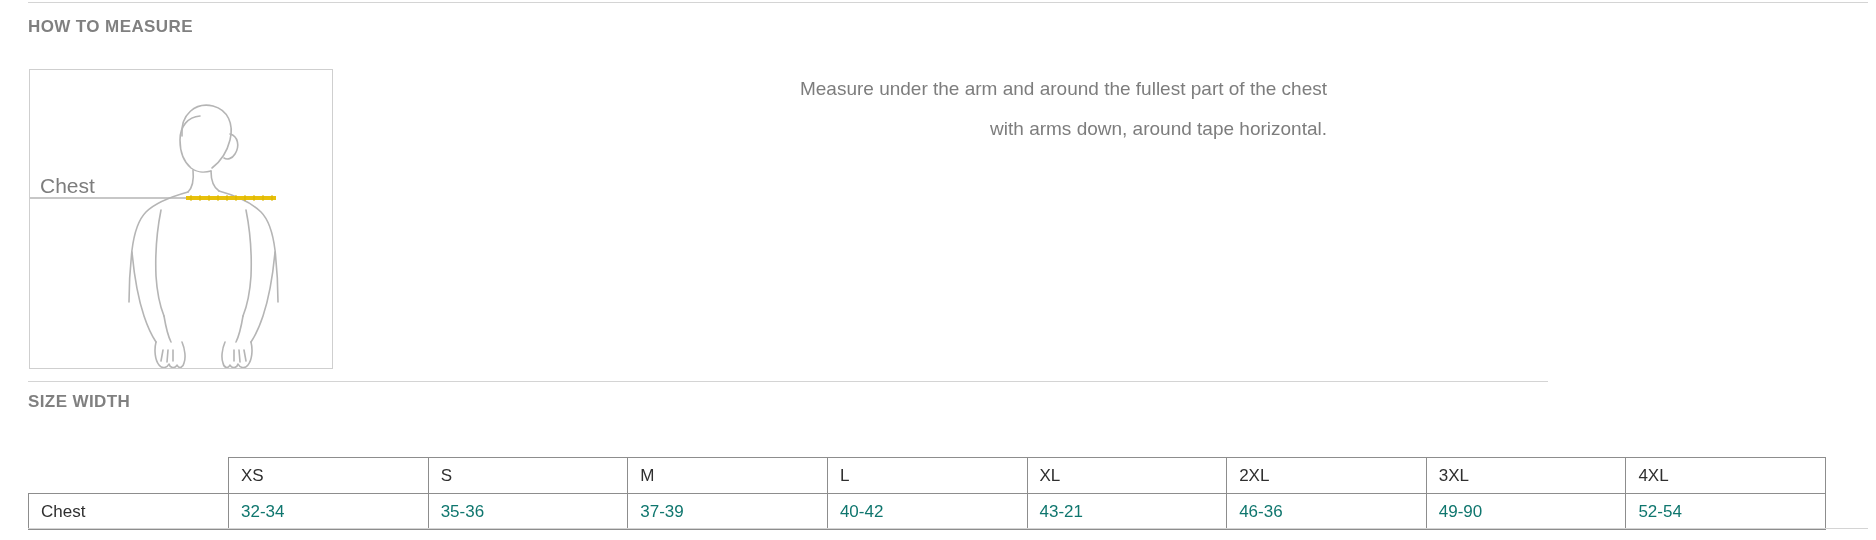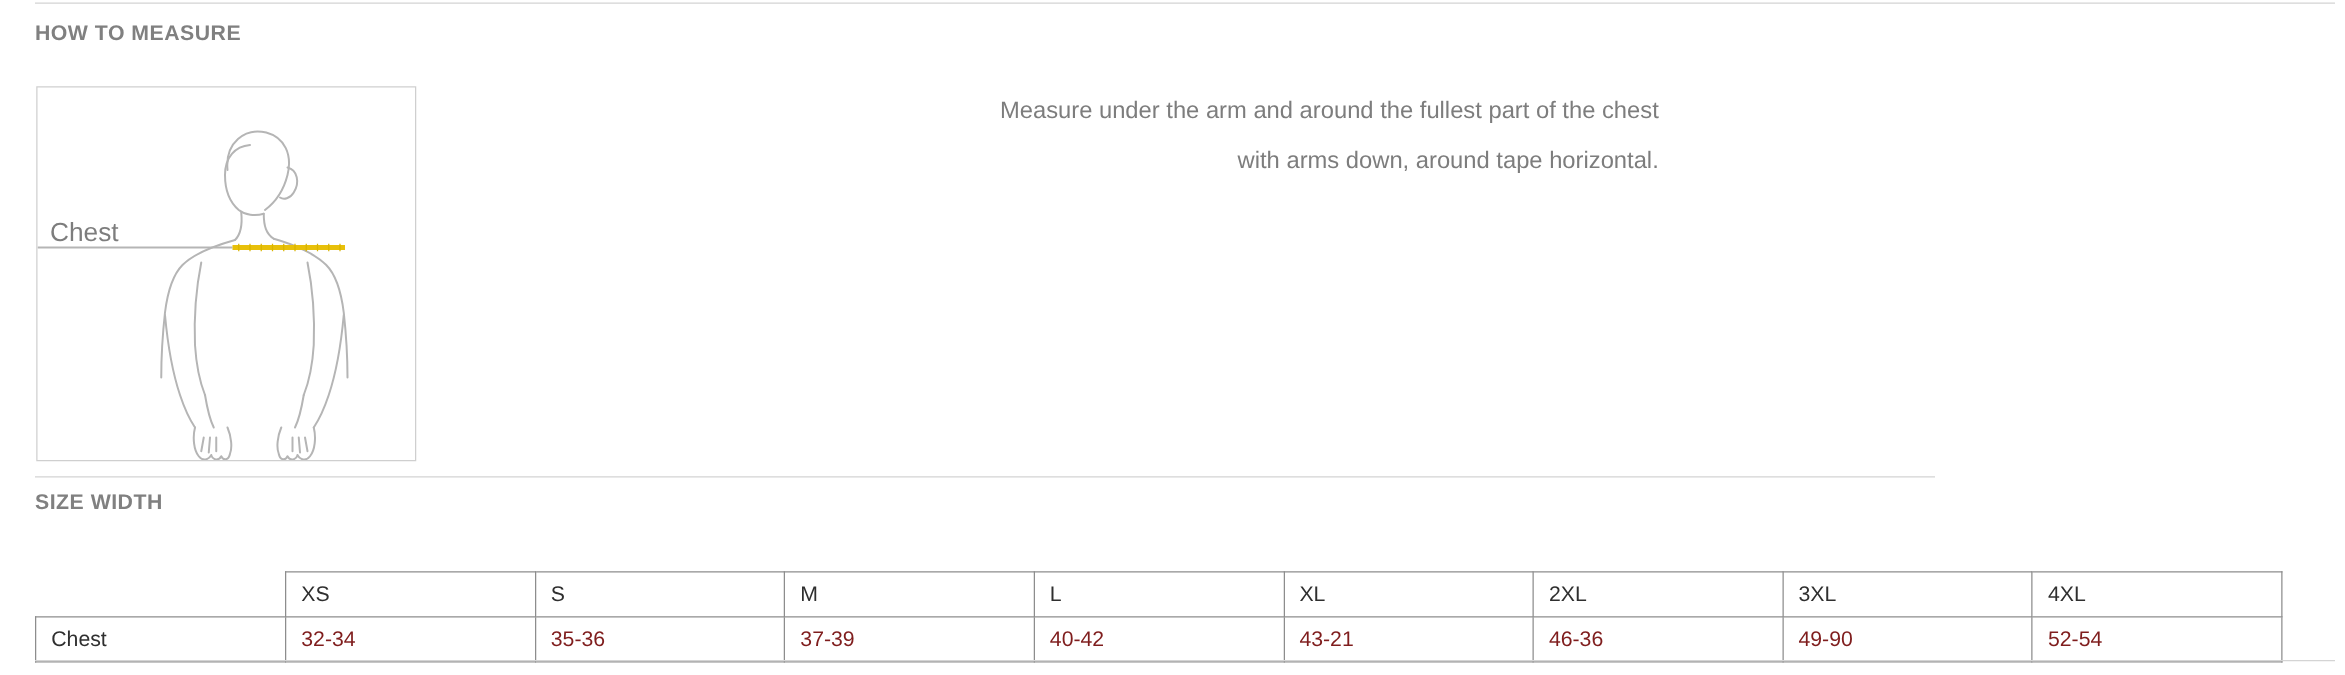--- a/index.html
+++ b/index.html
@@ -108,21 +108,21 @@
     border: none;
     background: transparent;
   }
   table.size-table tr.head-row td {
     color: #2f2f2f;
   }
   table.size-table tr.data-row td.row-label {
     color: #2f2f2f;
   }
   table.size-table tr.data-row td.value {
-    color: #7f1d1d;
+    color: #0f766e;
   }
 
   
   .bottom-rule {
     position: absolute;
     left: 28px;
     top: 528px;
     width: 1840px;
     height: 1px;
     background: #d4d4d4;

